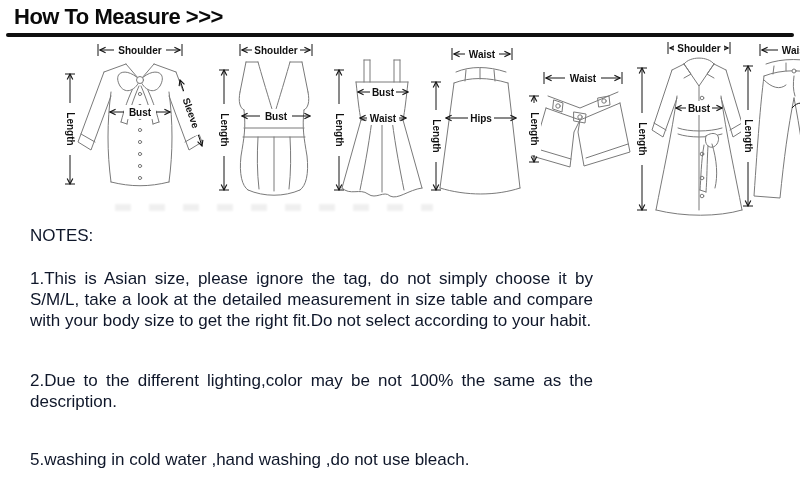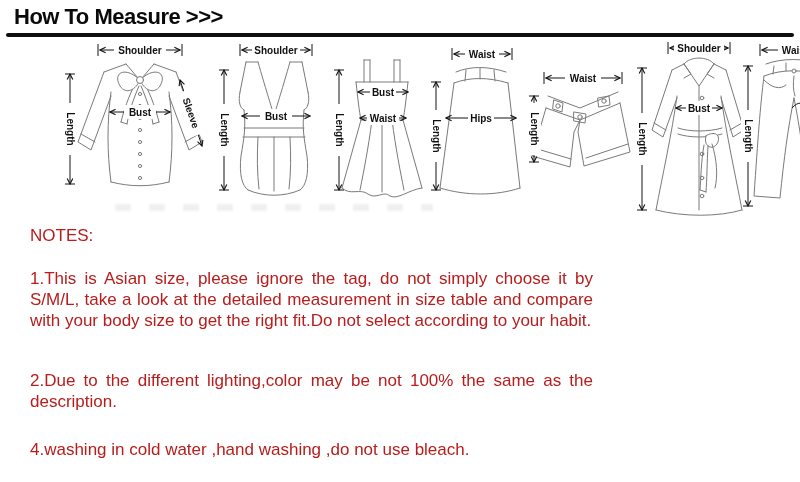--- a/index.html
+++ b/index.html
@@ -10,27 +10,27 @@
   .rule{position:absolute;left:6px;right:6px;top:33px;height:4px;background:#0f0f0f;border-radius:2px;}
   .diagrams{position:absolute;left:0;top:0;width:800px;height:220px;margin-left:48px;}
   .diagrams svg{position:absolute;overflow:visible;}
   .sk{fill:none;stroke:#7a7a7a;stroke-width:1;stroke-linecap:round;stroke-linejoin:round;}
   .skf{fill:#fff;stroke:#7a7a7a;stroke-width:1;stroke-linejoin:round;}
   .dim{fill:none;stroke:#151515;stroke-width:1;}
   .ko{fill:#fff;stroke:none;}
   .lb{font:700 10px "Liberation Sans",sans-serif;fill:#101010;text-anchor:middle;dominant-baseline:central;}
   .remnant{position:absolute;left:115px;top:204px;width:318px;height:7px;opacity:.06;filter:blur(1px);
            background:repeating-linear-gradient(90deg,#000 0 16px,transparent 16px 34px);}
-  .notes{position:absolute;left:30px;top:225px;width:563px;color:#b91c1c;
+  .notes{position:absolute;left:30px;top:225px;width:563px;color:#0f172a;
          font-size:17px;line-height:21px;}
   .notes p{margin:0;}
   .notes .notes-heading{margin-bottom:22px;}
   .notes .note{text-align:justify;}
   .notes .n1{margin-bottom:39px;}
-  .notes .n2{margin-bottom:27px;}
+  .notes .n2{margin-bottom:37px;}
 </style>
 </head>
 <body>
 
 <div class="canvas">
 
   <h1 class="title">How To Measure &gt;&gt;&gt;</h1>
   <div class="rule"></div>
 
   <svg width="0" height="0" style="position:absolute">
@@ -282,16 +282,16 @@
     </svg>
 
   </div>
 
   <div class="remnant"></div>
 
   <div class="notes">
     <p class="notes-heading">NOTES:</p>
     <p class="note n1">1.This is Asian size, please ignore the tag, do not simply choose it by S/M/L, take a look at the detailed measurement in size table and compare with your body size to get the right fit.Do not select according to your habit.</p>
     <p class="note n2">2.Due to the different lighting,color may be not 100% the same as the description.</p>
-    <p class="note n3">4.washing in cold water ,hand washing ,do not use bleach.</p>
+    <p class="note n3">5.washing in cold water ,hand washing ,do not use bleach.</p>
   </div>
 
 </div>
 
 </body></html>

